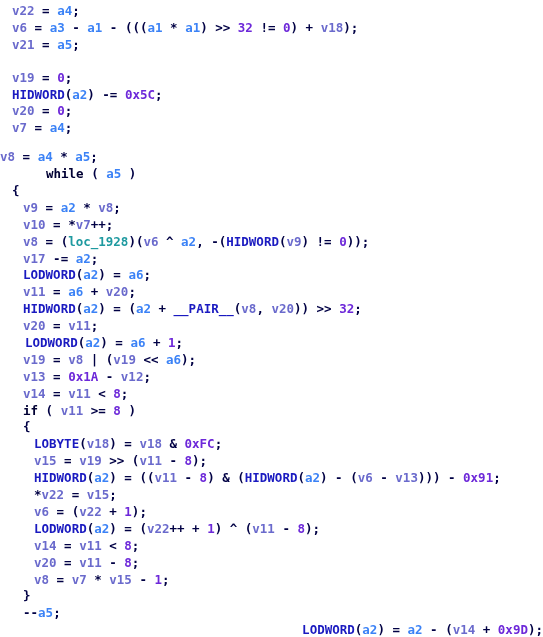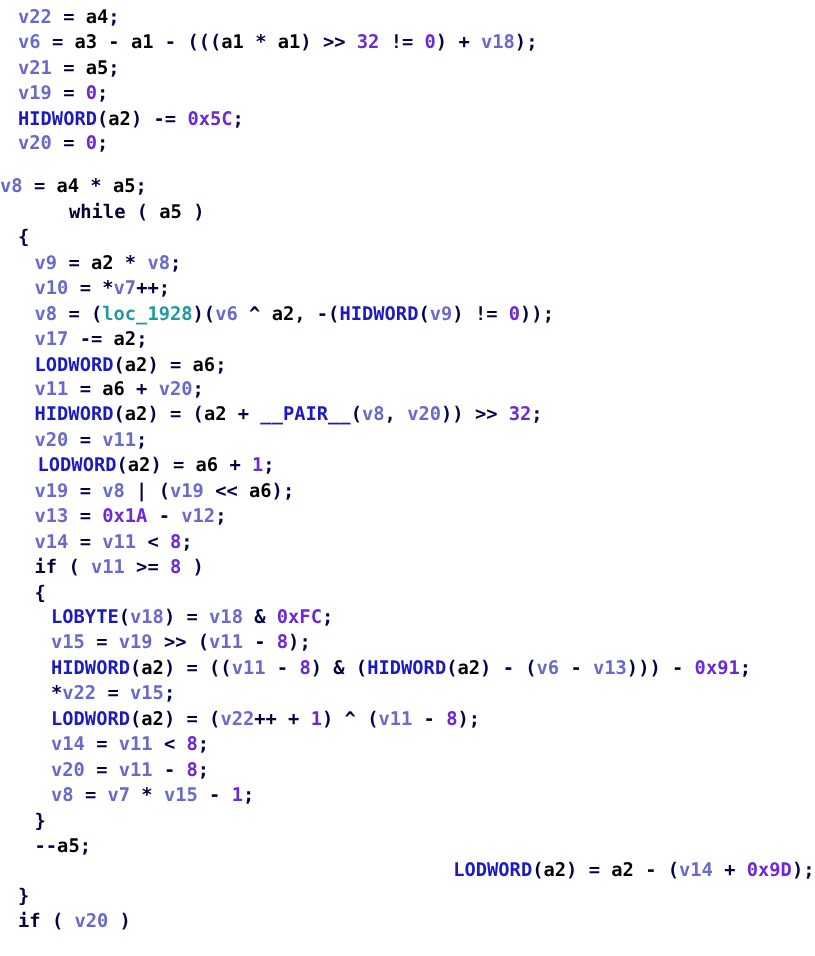--- a/index.html
+++ b/index.html
@@ -31,36 +31,37 @@
     font-weight: bold;
     letter-spacing: 0px;
     padding-left: 12px;
   }
 
   
   .t-punct  { color: #000044; }            
   .t-num    { color: #6d28d9; }
   .t-op     { color: #000044; }
   .t-lvar   { color: #6a6acc; }            
-  .t-arg    { color: #000000; }            
+  .t-arg    { color: #3b82f6; }            
   .t-macro  { color: #1a1ac0; }            
   .t-kw     { color: #000033; }            
   .t-fn     { color: #1f9aa0; }            
   .t-brace  { color: #000044; }
 </style>
 </head>
 <body>
 
 <div id="code-view">
     <div class="code-line" style="padding-left: 12px;"><span class="t-lvar">v22</span><span class="t-op"> = </span><span class="t-arg">a4</span><span class="t-punct">;</span></div>
     <div class="code-line" style="padding-left: 12px;"><span class="t-lvar">v6</span><span class="t-op"> = </span><span class="t-arg">a3</span><span class="t-op"> - </span><span class="t-arg">a1</span><span class="t-punct"> - (((</span><span class="t-arg">a1</span><span class="t-op"> * </span><span class="t-arg">a1</span><span class="t-punct">) &gt;&gt; </span><span class="t-num">32</span><span class="t-op"> != </span><span class="t-num">0</span><span class="t-punct">) + </span><span class="t-lvar">v18</span><span class="t-punct">);</span></div>
     <div class="code-line" style="padding-left: 12px;"><span class="t-lvar">v21</span><span class="t-op"> = </span><span class="t-arg">a5</span><span class="t-punct">;</span></div>
-    <div class="code-line" style="padding-left: 12px;"><span class="t-lvar">v19</span><span class="t-op"> = </span><span class="t-num">0</span><span class="t-punct">;</span></div>
+    <div class="code-line" style="padding-left: 12px; margin-top: 16px;"><span class="t-lvar">v19</span><span class="t-op"> = </span><span class="t-num">0</span><span class="t-punct">;</span></div>
     <div class="code-line" style=""><span class="t-macro">HIDWORD</span><span class="t-punct">(</span><span class="t-arg">a2</span><span class="t-op">) -= </span><span class="t-num">0x5C</span><span class="t-punct">;</span></div>
     <div class="code-line" style="padding-left: 12px;"><span class="t-lvar">v20</span><span class="t-op"> = </span><span class="t-num">0</span><span class="t-punct">;</span></div>
+    <div class="code-line" style="padding-left: 12px;"><span class="t-lvar">v7</span><span class="t-op"> = </span><span class="t-arg">a4</span><span class="t-punct">;</span></div>
     <div class="code-line" style="padding-left: 0; margin-top: 12px;"><span class="t-lvar">v8</span><span class="t-op"> = </span><span class="t-arg">a4</span><span class="t-op"> * </span><span class="t-arg">a5</span><span class="t-punct">;</span></div>
     <div class="code-line" style="padding-left: 12px; margin-left: 34px;"><span class="t-kw">while</span><span class="t-punct"> ( </span><span class="t-arg">a5</span><span class="t-punct"> )</span></div>
     <div class="code-line" style="padding-left: 12px;"><span class="t-brace">{</span></div>
     <div class="code-line" style="padding-left: 23px;"><span class="t-lvar">v9</span><span class="t-op"> = </span><span class="t-arg">a2</span><span class="t-op"> * </span><span class="t-lvar">v8</span><span class="t-punct">;</span></div>
     <div class="code-line" style="padding-left: 23px;"><span class="t-lvar">v10</span><span class="t-op"> = *</span><span class="t-lvar">v7</span><span class="t-punct">++;</span></div>
     <div class="code-line" style="padding-left: 23px;"><span class="t-lvar">v8</span><span class="t-punct"> = (</span><span class="t-fn">loc_1928</span><span class="t-punct">)(</span><span class="t-lvar">v6</span><span class="t-op"> ^ </span><span class="t-arg">a2</span><span class="t-punct">, -(</span><span class="t-macro">HIDWORD</span><span class="t-punct">(</span><span class="t-lvar">v9</span><span class="t-op">) != </span><span class="t-num">0</span><span class="t-punct">));</span></div>
     <div class="code-line" style="padding-left: 23px;"><span class="t-lvar">v17</span><span class="t-op"> -= </span><span class="t-arg">a2</span><span class="t-punct">;</span></div>
     <div class="code-line" style="padding-left: 23px;"><span class="t-macro">LODWORD</span><span class="t-punct">(</span><span class="t-arg">a2</span><span class="t-op">) = </span><span class="t-arg">a6</span><span class="t-punct">;</span></div>
     <div class="code-line" style="padding-left: 23px;"><span class="t-lvar">v11</span><span class="t-op"> = </span><span class="t-arg">a6</span><span class="t-op"> + </span><span class="t-lvar">v20</span><span class="t-punct">;</span></div>
     <div class="code-line" style="padding-left: 23px;"><span class="t-macro">HIDWORD</span><span class="t-punct">(</span><span class="t-arg">a2</span><span class="t-punct">) = (</span><span class="t-arg">a2</span><span class="t-op"> + </span><span class="t-macro">__PAIR__</span><span class="t-punct">(</span><span class="t-lvar">v8</span><span class="t-punct">, </span><span class="t-lvar">v20</span><span class="t-punct">)) &gt;&gt; </span><span class="t-num">32</span><span class="t-punct">;</span></div>
@@ -68,20 +69,21 @@
     <div class="code-line" style="padding-left: 25px;"><span class="t-macro">LODWORD</span><span class="t-punct">(</span><span class="t-arg">a2</span><span class="t-op">) = </span><span class="t-arg">a6</span><span class="t-op"> + </span><span class="t-num">1</span><span class="t-punct">;</span></div>
     <div class="code-line" style="padding-left: 23px;"><span class="t-lvar">v19</span><span class="t-op"> = </span><span class="t-lvar">v8</span><span class="t-punct"> | (</span><span class="t-lvar">v19</span><span class="t-op"> &lt;&lt; </span><span class="t-arg">a6</span><span class="t-punct">);</span></div>
     <div class="code-line" style="padding-left: 23px;"><span class="t-lvar">v13</span><span class="t-op"> = </span><span class="t-num">0x1A</span><span class="t-op"> - </span><span class="t-lvar">v12</span><span class="t-punct">;</span></div>
     <div class="code-line" style="padding-left: 23px;"><span class="t-lvar">v14</span><span class="t-op"> = </span><span class="t-lvar">v11</span><span class="t-op"> &lt; </span><span class="t-num">8</span><span class="t-punct">;</span></div>
     <div class="code-line" style="padding-left: 23px;"><span class="t-kw">if</span><span class="t-punct"> ( </span><span class="t-lvar">v11</span><span class="t-op"> &gt;= </span><span class="t-num">8</span><span class="t-punct"> )</span></div>
     <div class="code-line" style="padding-left: 23px;"><span class="t-brace">{</span></div>
     <div class="code-line" style="padding-left: 34px;"><span class="t-macro">LOBYTE</span><span class="t-punct">(</span><span class="t-lvar">v18</span><span class="t-op">) = </span><span class="t-lvar">v18</span><span class="t-op"> &amp; </span><span class="t-num">0xFC</span><span class="t-punct">;</span></div>
     <div class="code-line" style="padding-left: 34px;"><span class="t-lvar">v15</span><span class="t-op"> = </span><span class="t-lvar">v19</span><span class="t-punct"> &gt;&gt; (</span><span class="t-lvar">v11</span><span class="t-op"> - </span><span class="t-num">8</span><span class="t-punct">);</span></div>
     <div class="code-line" style="padding-left: 34px;"><span class="t-macro">HIDWORD</span><span class="t-punct">(</span><span class="t-arg">a2</span><span class="t-punct">) = ((</span><span class="t-lvar">v11</span><span class="t-op"> - </span><span class="t-num">8</span><span class="t-punct">) &amp; (</span><span class="t-macro">HIDWORD</span><span class="t-punct">(</span><span class="t-arg">a2</span><span class="t-punct">) - (</span><span class="t-lvar">v6</span><span class="t-op"> - </span><span class="t-lvar">v13</span><span class="t-punct">))) - </span><span class="t-num">0x91</span><span class="t-punct">;</span></div>
     <div class="code-line" style="padding-left: 34px;"><span class="t-op">*</span><span class="t-lvar">v22</span><span class="t-op"> = </span><span class="t-lvar">v15</span><span class="t-punct">;</span></div>
+    <div class="code-line" style="padding-left: 34px;"><span class="t-lvar">v6</span><span class="t-punct"> = (</span><span class="t-lvar">v22</span><span class="t-op"> + </span><span class="t-num">1</span><span class="t-punct">);</span></div>
     <div class="code-line" style="padding-left: 34px;"><span class="t-macro">LODWORD</span><span class="t-punct">(</span><span class="t-arg">a2</span><span class="t-punct">) = (</span><span class="t-lvar">v22</span><span class="t-op">++ + </span><span class="t-num">1</span><span class="t-punct">) ^ (</span><span class="t-lvar">v11</span><span class="t-op"> - </span><span class="t-num">8</span><span class="t-punct">);</span></div>
     <div class="code-line" style="padding-left: 34px;"><span class="t-lvar">v14</span><span class="t-op"> = </span><span class="t-lvar">v11</span><span class="t-op"> &lt; </span><span class="t-num">8</span><span class="t-punct">;</span></div>
     <div class="code-line" style="padding-left: 34px;"><span class="t-lvar">v20</span><span class="t-op"> = </span><span class="t-lvar">v11</span><span class="t-op"> - </span><span class="t-num">8</span><span class="t-punct">;</span></div>
     <div class="code-line" style="padding-left: 34px;"><span class="t-lvar">v8</span><span class="t-op"> = </span><span class="t-lvar">v7</span><span class="t-op"> * </span><span class="t-lvar">v15</span><span class="t-op"> - </span><span class="t-num">1</span><span class="t-punct">;</span></div>
     <div class="code-line" style="padding-left: 23px;"><span class="t-brace">}</span></div>
     <div class="code-line" style="padding-left: 23px;"><span class="t-op">--</span><span class="t-arg">a5</span><span class="t-punct">;</span></div>
     <div class="code-line" style="padding-left: 23px; text-align: right;"><span class="t-macro">LODWORD</span><span class="t-punct">(</span><span class="t-arg">a2</span><span class="t-op">) = </span><span class="t-arg">a2</span><span class="t-punct"> - (</span><span class="t-lvar">v14</span><span class="t-op"> + </span><span class="t-num">0x9D</span><span class="t-punct">);</span></div>
     <div class="code-line" style="padding-left: 12px;"><span class="t-brace">}</span></div>
     <div class="code-line" style="padding-left: 12px;"><span class="t-kw">if</span><span class="t-punct"> ( </span><span class="t-lvar">v20</span><span class="t-punct"> )</span></div>
   </div>

